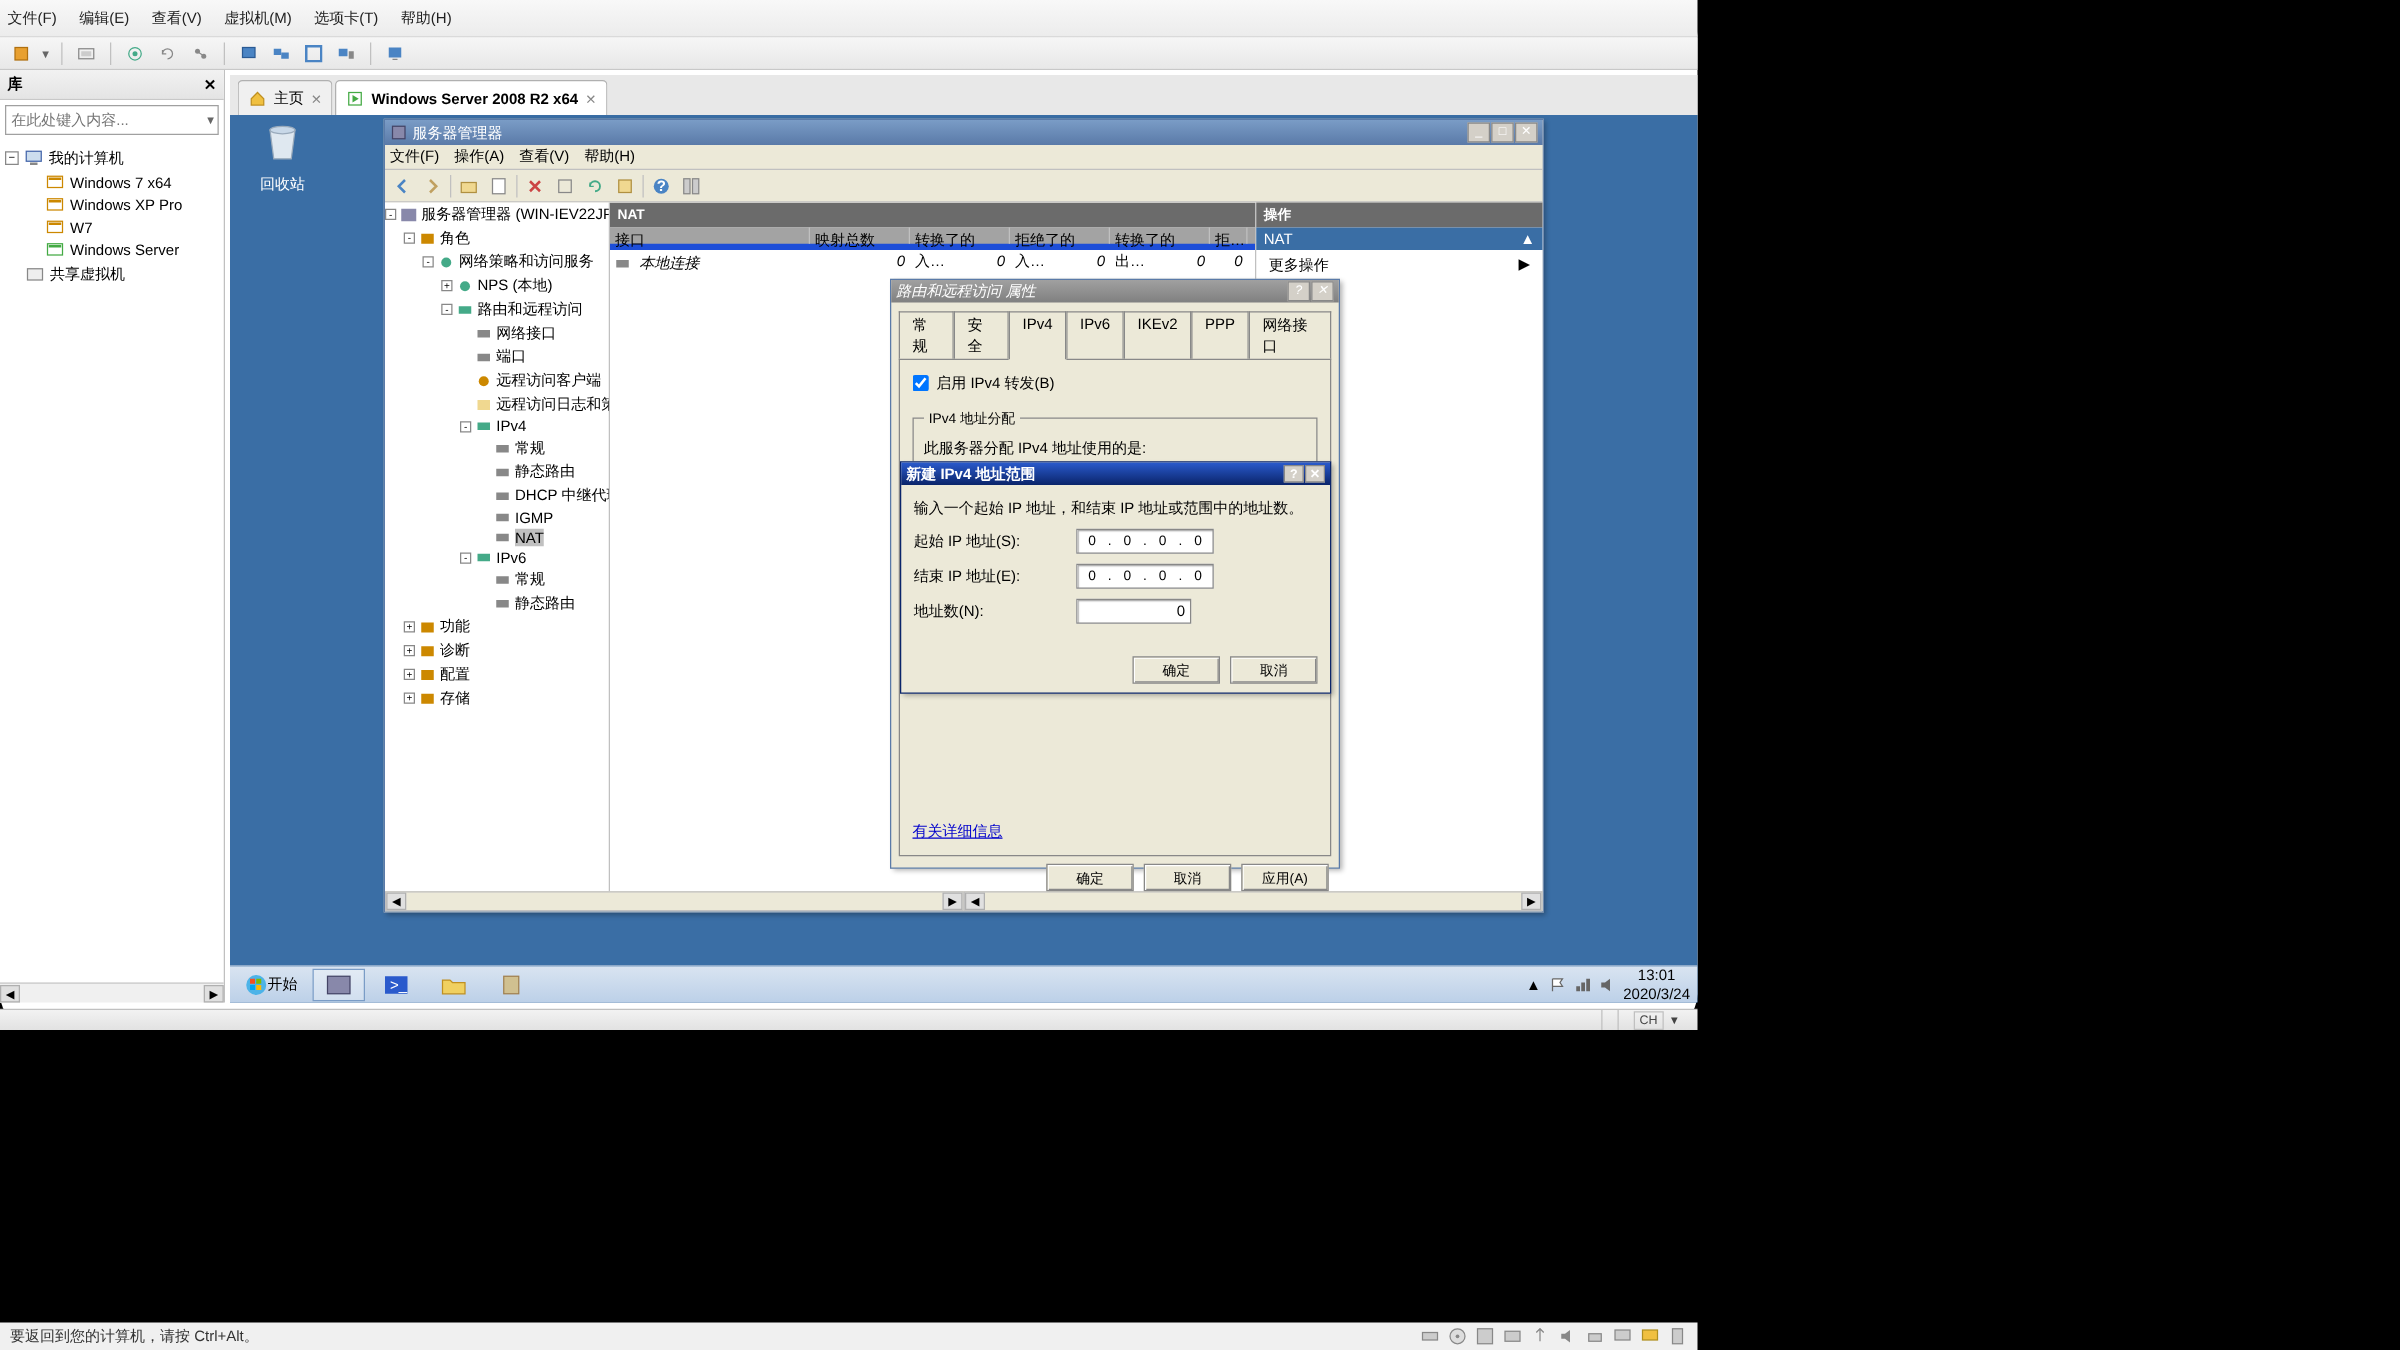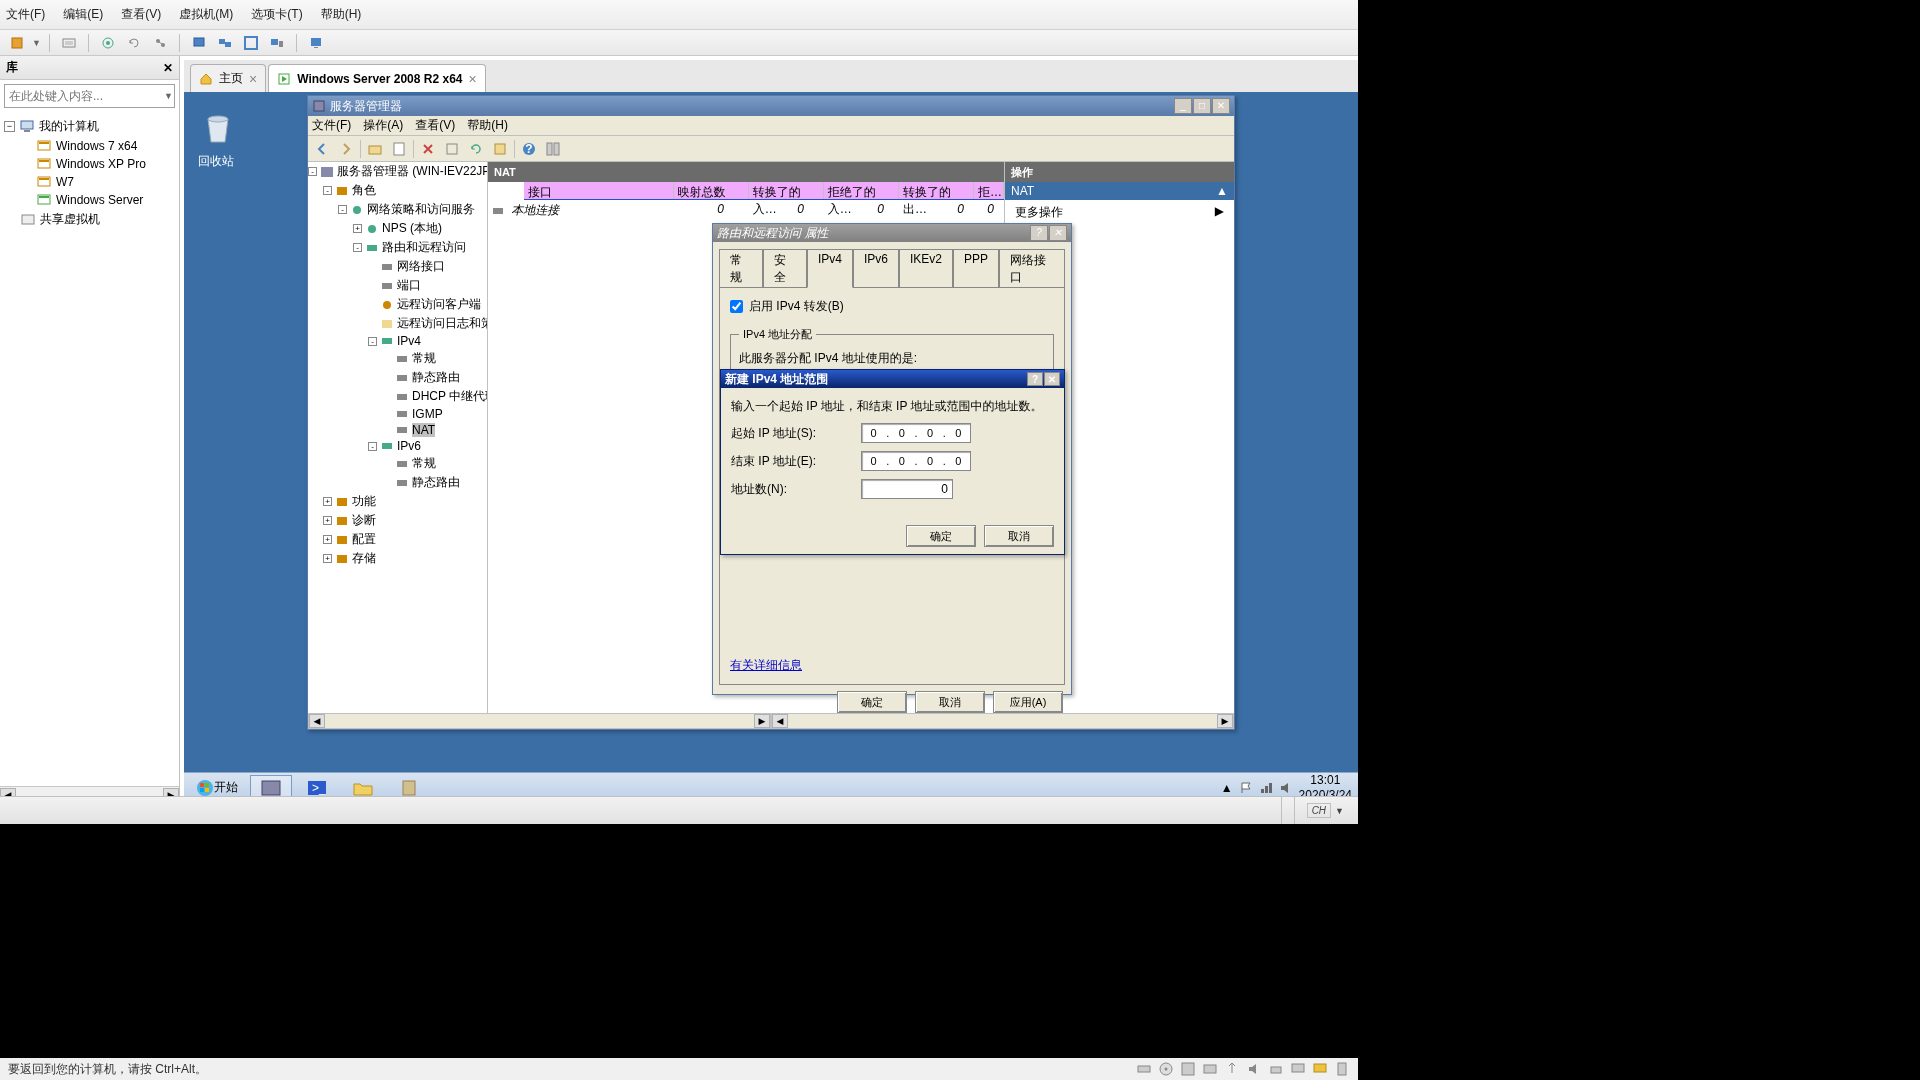--- a/index.html
+++ b/index.html
@@ -40,21 +40,21 @@
 .tab { height: 28px; background: #fff; border: 1px solid #b0b0b0; border-bottom: none; border-radius: 4px 4px 0 0; display: flex; align-items: center; padding: 0 8px; gap: 6px; }
 .tab.inactive { background: #f0f0f0; }
 .tab-close { color: #888; cursor: pointer; font-size: 14px; }
 .tab-icon { width: 14px; height: 14px; }
 
 
 .guest-area { position: absolute; left: 184px; top: 92px; right: 0; bottom: 22px; background: #3a6ea5; overflow: hidden; }
 .guest-desktop { position: absolute; inset: 0; }
 
 
-.recycle-bin { position: absolute; left: 14px; top: 15px; width: 56px; text-align: left; color: #fff; font-size: 11px; }
+.recycle-bin { position: absolute; left: 14px; top: 0; width: 56px; text-align: center; color: #fff; font-size: 11px; }
 .recycle-bin .ico { width: 40px; height: 40px; margin: 0 auto 4px; }
 
 
 .server-mgr { position: absolute; left: 123px; top: 3px; width: 928px; height: 635px; background: #ece9d8; border: 1px solid #5a7aa8; box-shadow: 2px 2px 4px rgba(0,0,0,0.3); }
 .sm-title { height: 20px; background: linear-gradient(#7a9cc6,#5a7aa8); color: #fff; display: flex; align-items: center; padding: 0 4px; font-size: 11px; }
 .sm-title-text { flex: 1; display: flex; align-items: center; gap: 4px; }
 .sm-ctrls { display: flex; gap: 1px; }
 .sm-ctrl { width: 18px; height: 16px; background: #d4d0c8; border: 1px solid #888; font-size: 10px; text-align: center; line-height: 14px; }
 .sm-menubar { height: 20px; background: #ece9d8; display: flex; align-items: center; padding: 0 4px; gap: 12px; font-size: 11px; border-bottom: 1px solid #c0c0c0; }
 .sm-toolbar { height: 26px; background: #ece9d8; border-bottom: 1px solid #c0c0c0; display: flex; align-items: center; padding: 0 4px; gap: 4px; }
@@ -63,21 +63,21 @@
 .sm-body { position: absolute; top: 66px; bottom: 16px; left: 0; right: 0; display: flex; }
 .sm-tree { width: 180px; background: #fff; border-right: 1px solid #c0c0c0; overflow: hidden; position: relative; font-size: 11px; }
 .sm-tree-item { display: flex; align-items: center; gap: 3px; padding: 1px 0; white-space: nowrap; }
 .sm-tree .exp { width: 9px; height: 9px; border: 1px solid #888; font-size: 8px; text-align: center; line-height: 7px; flex-shrink: 0; }
 .sm-tree .sp { display: inline-block; width: 12px; flex-shrink: 0; }
 .sm-tree .ico { width: 14px; height: 12px; flex-shrink: 0; }
 .sel { background: #c0c0c0; }
 
 .sm-main { flex: 1; background: #fff; position: relative; overflow: hidden; }
 .sm-main-header { height: 20px; background: #6b6b6b; color: #fff; padding: 0 6px; display: flex; align-items: center; font-size: 11px; font-weight: bold; }
-.sm-main-cols { height: 18px; background: #f0abfc; border-bottom: 1px solid #1d4ed8; display: flex; font-size: 11px; margin-left: 36px; }
+.sm-main-cols { height: 18px; background: #a3a3a3; border-bottom: 5px solid #1d4ed8; display: flex; font-size: 11px; }
 .sm-main-cols span { border-right: 1px solid #c0c0c0; padding: 2px 4px; }
 .sm-main-row { display: flex; font-size: 11px; }
 .sm-main-row span { padding: 2px 4px; font-style: italic; }
 
 .sm-actions { width: 230px; background: #fff; border-left: 1px solid #c0c0c0; }
 .sm-actions-hdr { height: 20px; background: #6b6b6b; color: #fff; padding: 0 6px; line-height: 20px; font-size: 11px; font-weight: bold; }
 .sm-actions-sub { height: 18px; background: #3a6ea5; color: #fff; padding: 0 6px; line-height: 18px; font-size: 11px; display: flex; justify-content: space-between; align-items: center; }
 .sm-actions-item { padding: 4px 10px; font-size: 11px; display: flex; justify-content: space-between; }
 
 .sm-hscroll { position: absolute; bottom: 0; left: 0; right: 0; height: 16px; background: #ece9d8; display: flex; }
@@ -112,21 +112,21 @@
 
 
 .guest-taskbar { position: absolute; left: 0; right: 0; bottom: 0; height: 30px; background: linear-gradient(#d9e4f1,#bcd0e8); border-top: 1px solid #8ca8c8; display: flex; align-items: center; }
 .start-btn { height: 26px; padding: 0 10px; display: flex; align-items: center; gap: 0; margin-left: 2px; }
 .task-item { width: 42px; height: 26px; margin: 0 2px; border: 1px solid transparent; display: flex; align-items: center; justify-content: center; }
 .task-item.active { border: 1px solid #7a9cc6; background: rgba(255,255,255,0.3); }
 .tray { margin-left: auto; display: flex; align-items: center; padding: 0 6px; gap: 6px; font-size: 10px; }
 .tray-time { text-align: center; line-height: 1.2; }
 
 
-.vmware-status { position: absolute; left: 0; right: 0; bottom: 0; height: 28px; background: linear-gradient(#f2f2f2,#e2e2e2); border-top: 1px solid #c0c0c0; display: flex; align-items: center; padding: 0 8px; font-size: 12px; color: #444; font-style: italic; }
+.vmware-status { position: absolute; left: 0; right: 0; bottom: 0; height: 17px; background: linear-gradient(#f2f2f2,#e2e2e2); border-top: 1px solid #c0c0c0; display: flex; align-items: center; padding: 0 8px; font-size: 12px; color: #444; }
 .status-segment { border-left: 1px solid #c0c0c0; height: 100%; display: flex; align-items: center; padding: 0 6px; }
 .status-icons { margin-left: auto; display: flex; gap: 6px; align-items: center; }
 .status-icons .si { width: 16px; height: 16px; }
 .status-right-label { border: 1px solid #c0c0c0; padding: 1px 4px; margin-left: 6px; font-size: 10px; }
 
 .prompt-bar { position: absolute; left: 0; bottom: 0; width: 1358px; height: 22px; background: #f0f0f0; display: flex; align-items: center; padding: 0 8px; font-size: 12px; color: #333; }
 
 </style>
 </head>
 <body>

